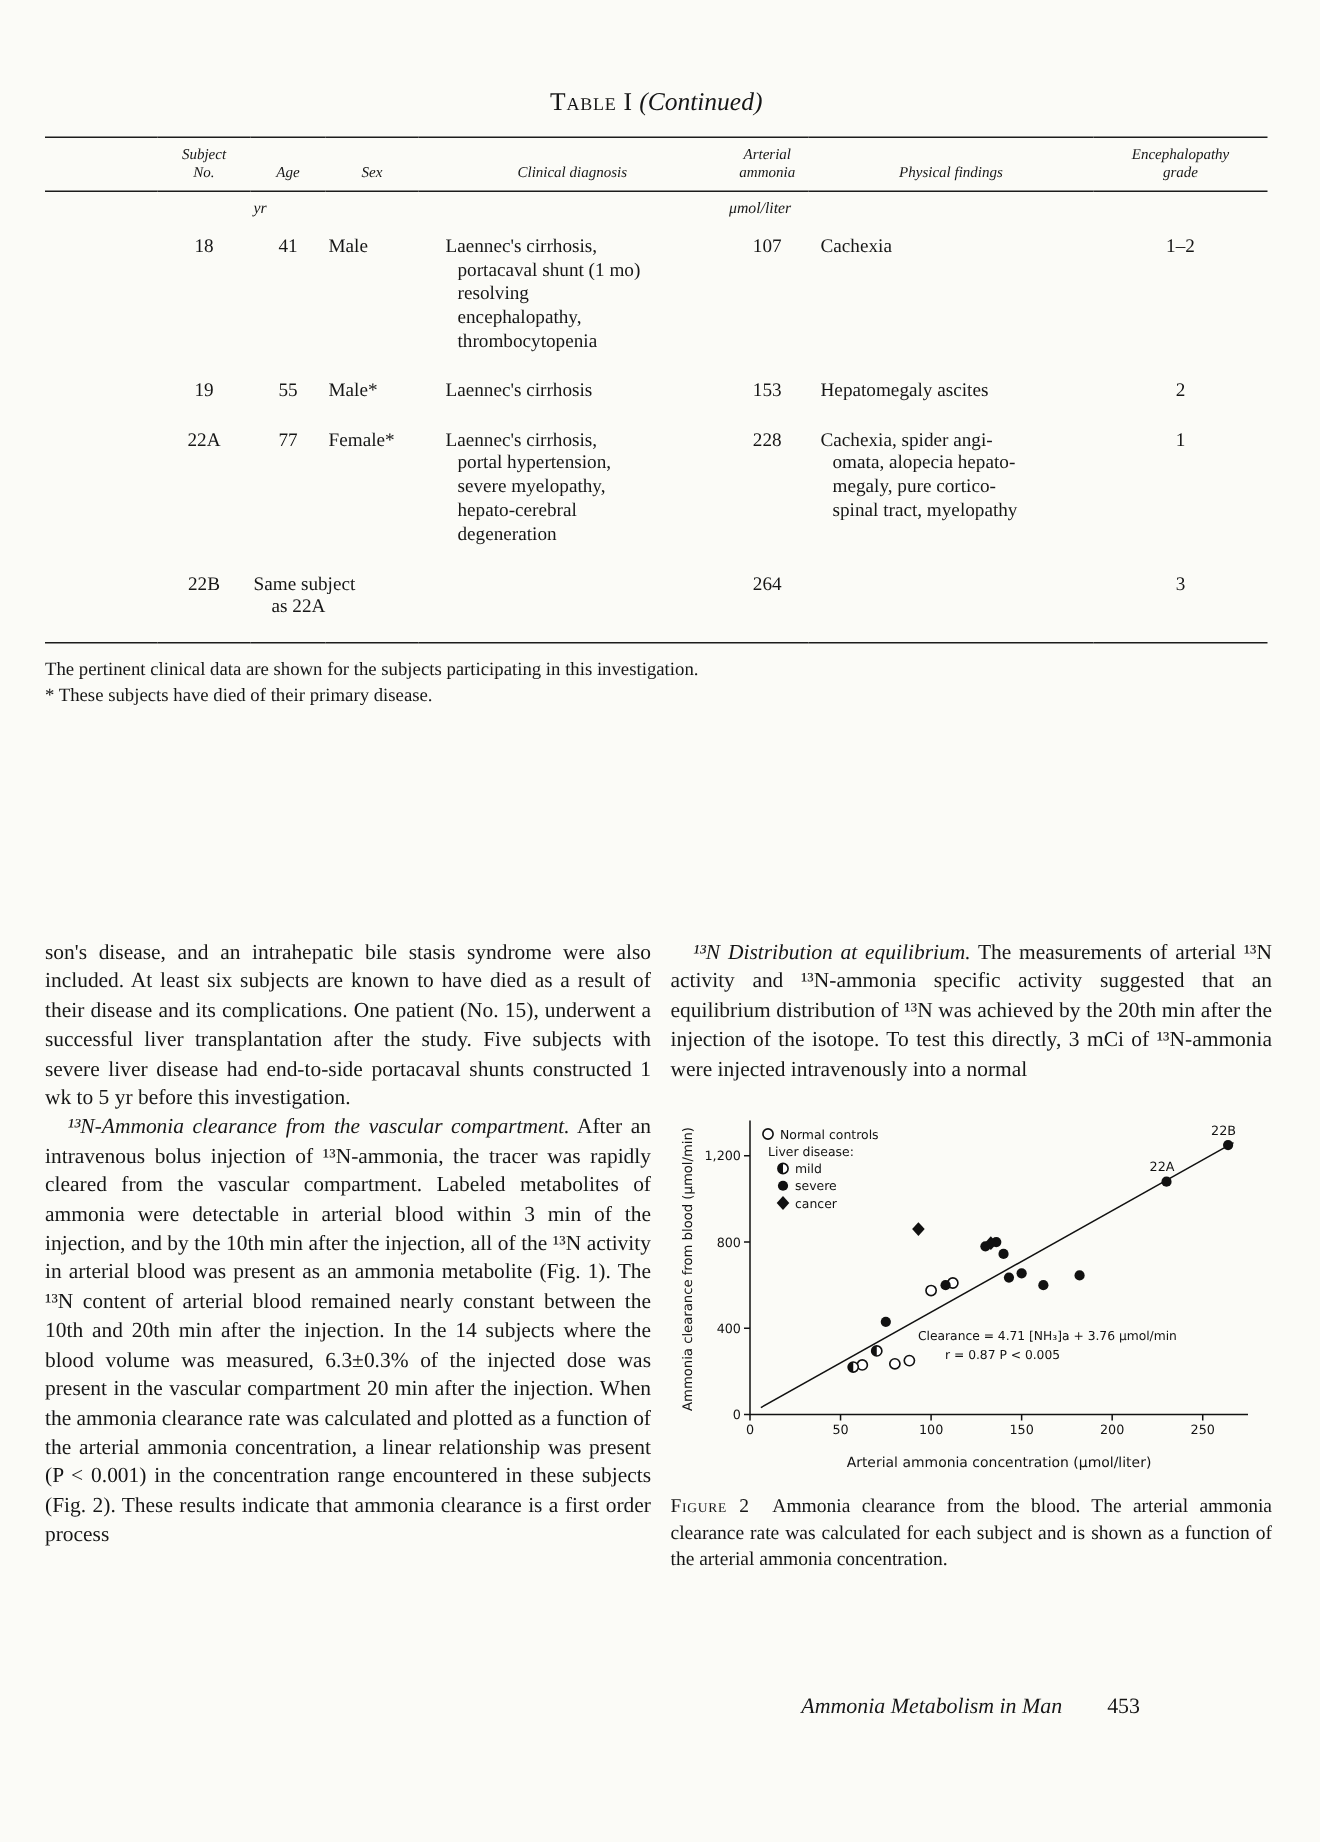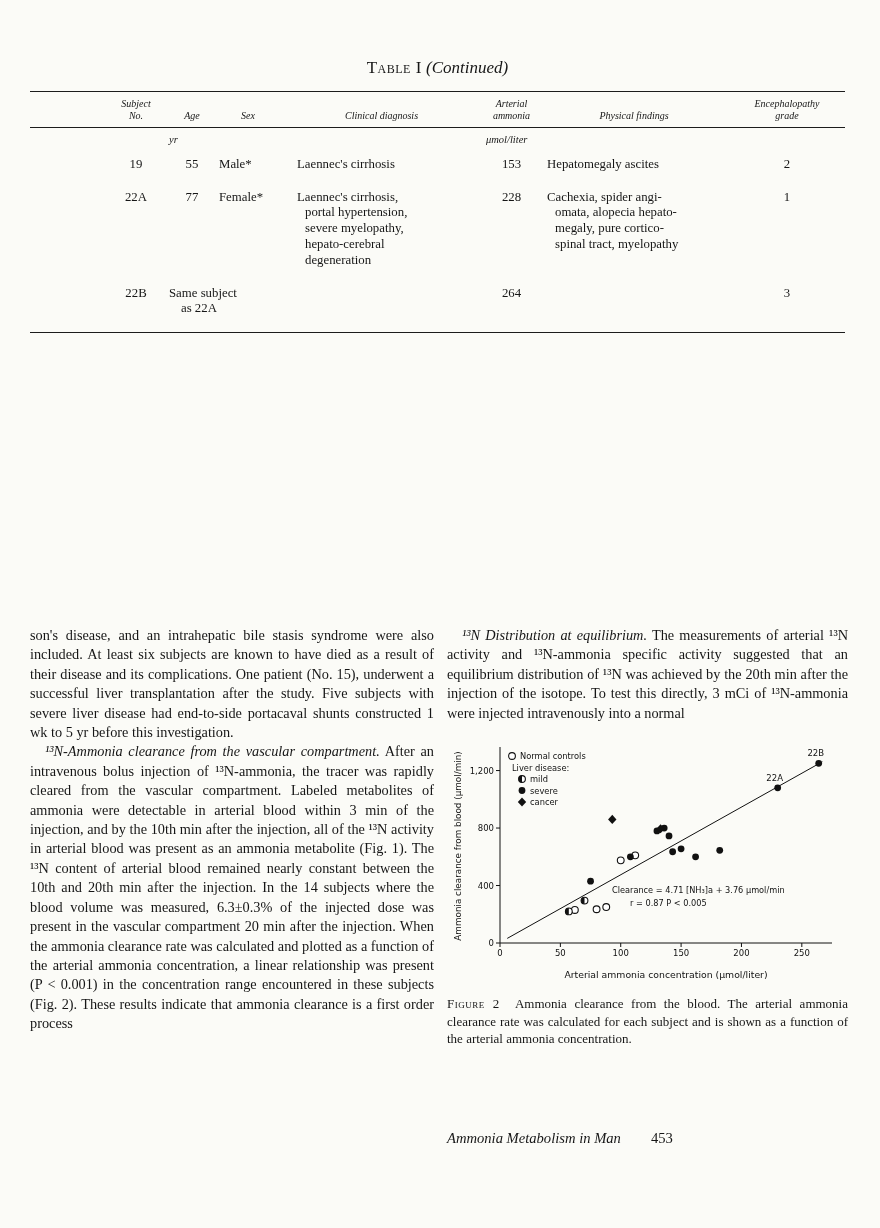--- a/index.html
+++ b/index.html
@@ -41,21 +41,21 @@
   p.ind{text-indent:15px;}
 
   
   figure{margin:10px 0 0 0;padding:0;}
   #fig2-svg{display:block;margin:0 auto;}
   #fig2-svg text{fill:#111;font-family:"DejaVu Sans","Liberation Sans",sans-serif;}
   .caption{margin-top:10px;font-size:13px;line-height:17.5px;text-align:justify;}
 
   
   .footer{position:absolute;top:1130px;left:447px;width:401px;
-    font-size:14.6px;padding-right:0;box-sizing:border-box;}
+    text-align:right;font-size:14.6px;padding-right:0;box-sizing:border-box;}
   .footer .pad{display:inline-block;width:88px;}
   .footer .pg{margin-left:30px;font-style:normal;}
 </style>
 </head>
 <body>
 
 <div class="page">
 
   <div class="table-section">
     <div class="table-title">
@@ -94,20 +94,34 @@
           <td></td>
           <td></td>
           <td>yr</td>
           <td></td>
           <td></td>
           <td>μmol/liter</td>
           <td></td>
           <td></td>
         </tr>
 
+        <tr class="datarow">
+          <td></td>
+          <td class="c">18</td>
+          <td class="c">41</td>
+          <td class="l">Male</td>
+          <td class="l pre diag">Laennec's cirrhosis,
+portacaval shunt (1 mo)
+resolving
+encephalopathy,
+thrombocytopenia</td>
+          <td class="c">107</td>
+          <td class="l pre find">Cachexia</td>
+          <td class="c">1–2</td>
+        </tr>
 
         <tr class="datarow">
           <td></td>
           <td class="c">19</td>
           <td class="c">55</td>
           <td class="l">Male*</td>
           <td class="l pre diag">Laennec's cirrhosis</td>
           <td class="c">153</td>
           <td class="l pre find">Hepatomegaly ascites</td>
           <td class="c">2</td>
@@ -139,20 +153,24 @@
           <td class="l pre note" colspan="2">Same subject
 as 22A</td>
           <td></td>
           <td class="c">264</td>
           <td></td>
           <td class="c">3</td>
         </tr>
       </tbody>
     </table>
 
+    <div class="footnotes">
+      <div>The pertinent clinical data are shown for the subjects participating in this investigation.</div>
+      <div>* These subjects have died of their primary disease.</div>
+    </div>
   </div>
 
   <div class="colL">
     <p>son's disease, and an intrahepatic bile stasis syndrome were also included. At least six subjects are known to have died as a result of their disease and its complications. One patient (No. 15), underwent a successful liver transplantation after the study. Five subjects with severe liver disease had end-to-side portacaval shunts constructed 1 wk to 5 yr before this investigation.</p>
     <p class="ind"><span class="it">¹³N-Ammonia clearance from the vascular compartment.</span><span> After an intravenous bolus injection of ¹³N-ammonia, the tracer was rapidly cleared from the vascular compartment. Labeled metabolites of ammonia were detectable in arterial blood within 3 min of the injection, and by the 10th min after the injection, all of the ¹³N activity in arterial blood was present as an ammonia metabolite (Fig. 1). The ¹³N content of arterial blood remained nearly constant between the 10th and 20th min after the injection. In the 14 subjects where the blood volume was measured, 6.3±0.3% of the injected dose was present in the vascular compartment 20 min after the injection. When the ammonia clearance rate was calculated and plotted as a function of the arterial ammonia concentration, a linear relationship was present (P &lt; 0.001) in the concentration range encountered in these subjects (Fig. 2). These results indicate that ammonia clearance is a first order process</span></p>
   </div>
 
   <div class="colR">
     <p class="ind"><span class="it">¹³N Distribution at equilibrium.</span><span> The measurements of arterial ¹³N activity and ¹³N-ammonia specific activity suggested that an equilibrium distribution of ¹³N was achieved by the 20th min after the injection of the isotope. To test this directly, 3 mCi of ¹³N-ammonia were injected intravenously into a normal</span></p>
 

